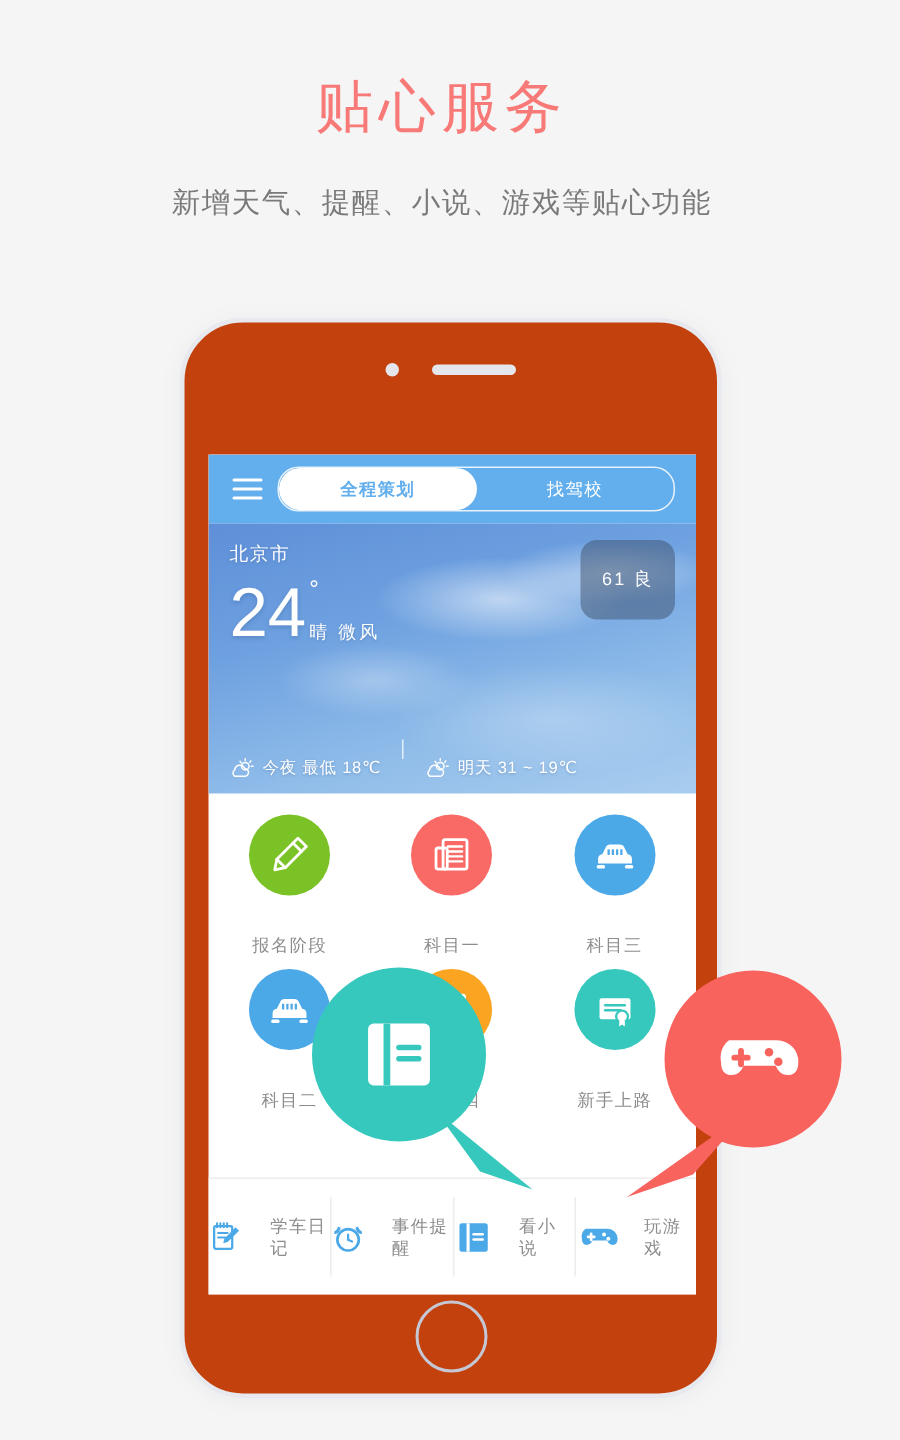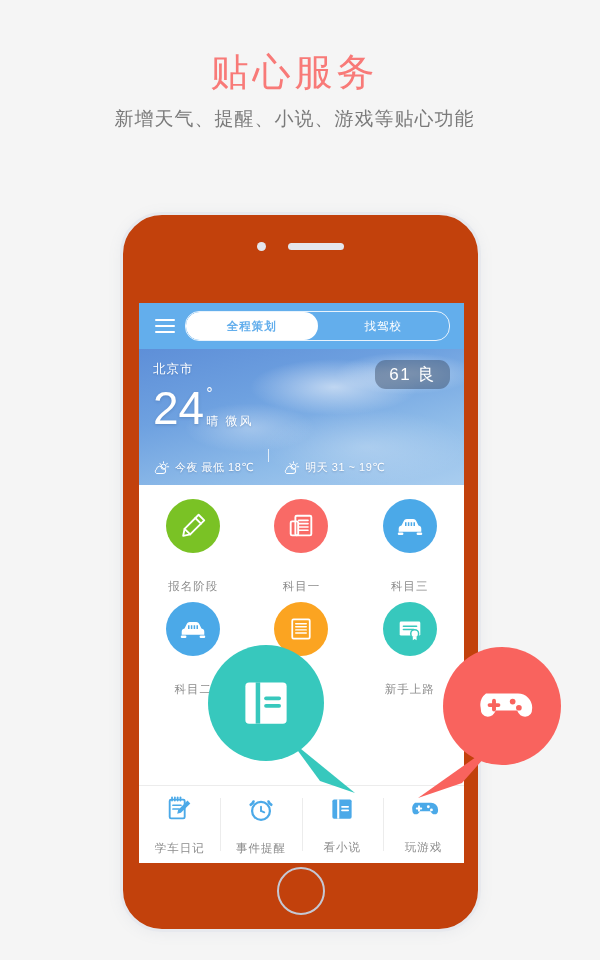--- a/index.html
+++ b/index.html
@@ -23,21 +23,21 @@
     padding-top: 52px;
   }
   .promo-title {
     font-size: 38px;
     line-height: 1.1;
     color: #f87a78;
     letter-spacing: 4px;
     font-weight: 400;
   }
   .promo-sub {
-    margin-top: 12px;
+    margin-top: 28px;
     font-size: 19px;
     color: #7a7a7a;
     letter-spacing: 1px;
   }
 
   
   .phone {
     position: absolute;
     left: 120px;
     top: 212px;
@@ -132,21 +132,21 @@
   .seg.active {
     background: #ffffff;
     color: #63aeec;
     border-radius: 14px;
     font-weight: bold;
   }
 
   
   .weather {
     position: relative;
-    height: 136px;
+    height: 180px;
     background:
       radial-gradient(ellipse 120px 40px at 60% 28%, rgba(255,255,255,0.55), rgba(255,255,255,0) 70%),
       radial-gradient(ellipse 100px 30px at 82% 18%, rgba(255,255,255,0.45), rgba(255,255,255,0) 70%),
       radial-gradient(ellipse 90px 34px at 34% 58%, rgba(255,255,255,0.30), rgba(255,255,255,0) 72%),
       radial-gradient(ellipse 140px 50px at 70% 72%, rgba(255,255,255,0.25), rgba(255,255,255,0) 75%),
       linear-gradient(165deg, #5e8fd8 0%, #6ea1e0 35%, #8fbce9 70%, #a9cdef 100%);
     color: #ffffff;
     padding: 12px 14px;
     box-sizing: border-box;
   }
@@ -154,22 +154,22 @@
     font-size: 12.5px;
     letter-spacing: 1px;
     text-shadow: 0 1px 2px rgba(40,70,120,0.25);
   }
   .aqi {
     position: absolute;
     right: 14px;
     top: 11px;
     background: rgba(55,70,95,0.45);
     border-radius: 11px;
-    padding: 3px 14px;
-    font-size: 17px;
+    padding: 18px 14px;
+    font-size: 12px;
     letter-spacing: 1.5px;
   }
   .w-main {
     display: flex;
     align-items: flex-end;
     margin-top: 8px;
   }
   .w-temp {
     font-size: 46px;
     line-height: 44px;
@@ -251,21 +251,21 @@
     width: 100%;
     height: 78px;
     border-top: 1px solid #ececec;
     display: flex;
     background: #ffffff;
     box-sizing: border-box;
   }
   .tab {
     flex: 1;
     display: flex;
-    flex-direction: column;
+    flex-direction: row;
     align-items: center;
     justify-content: center;
     gap: 17px;
     cursor: pointer;
     position: relative;
   }
   .tab + .tab::before {
     content: "";
     position: absolute;
     left: 0;

